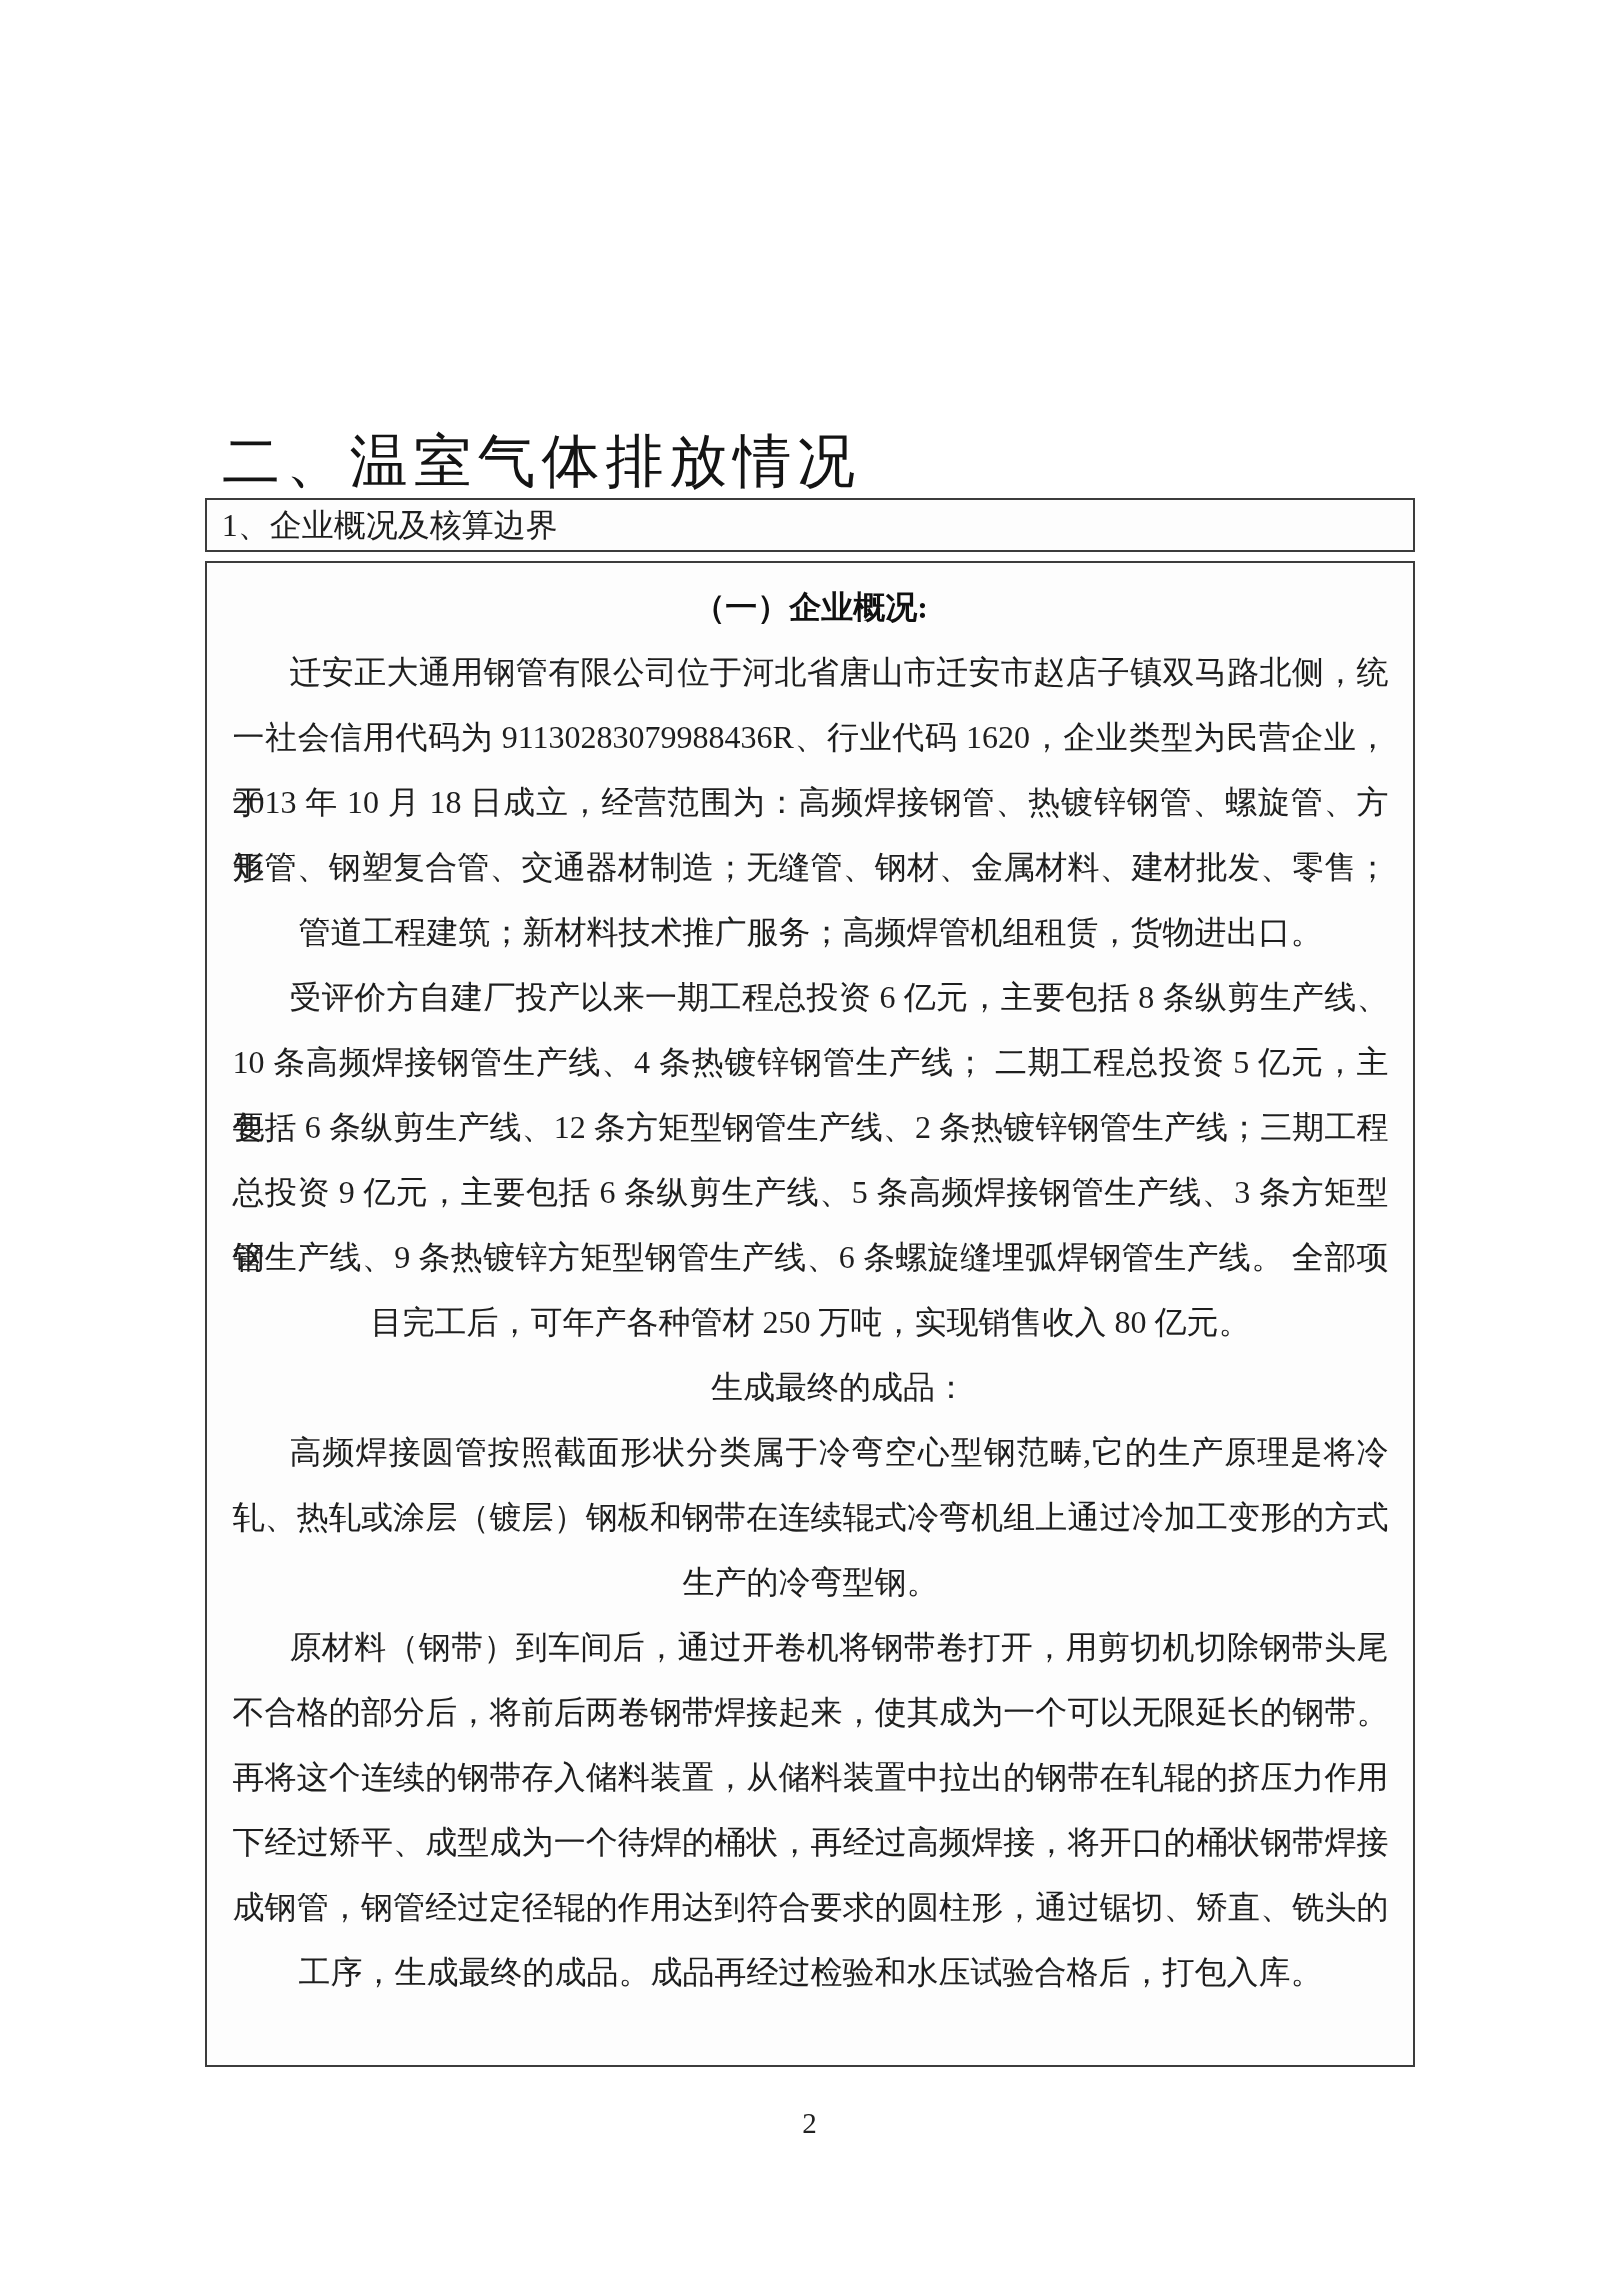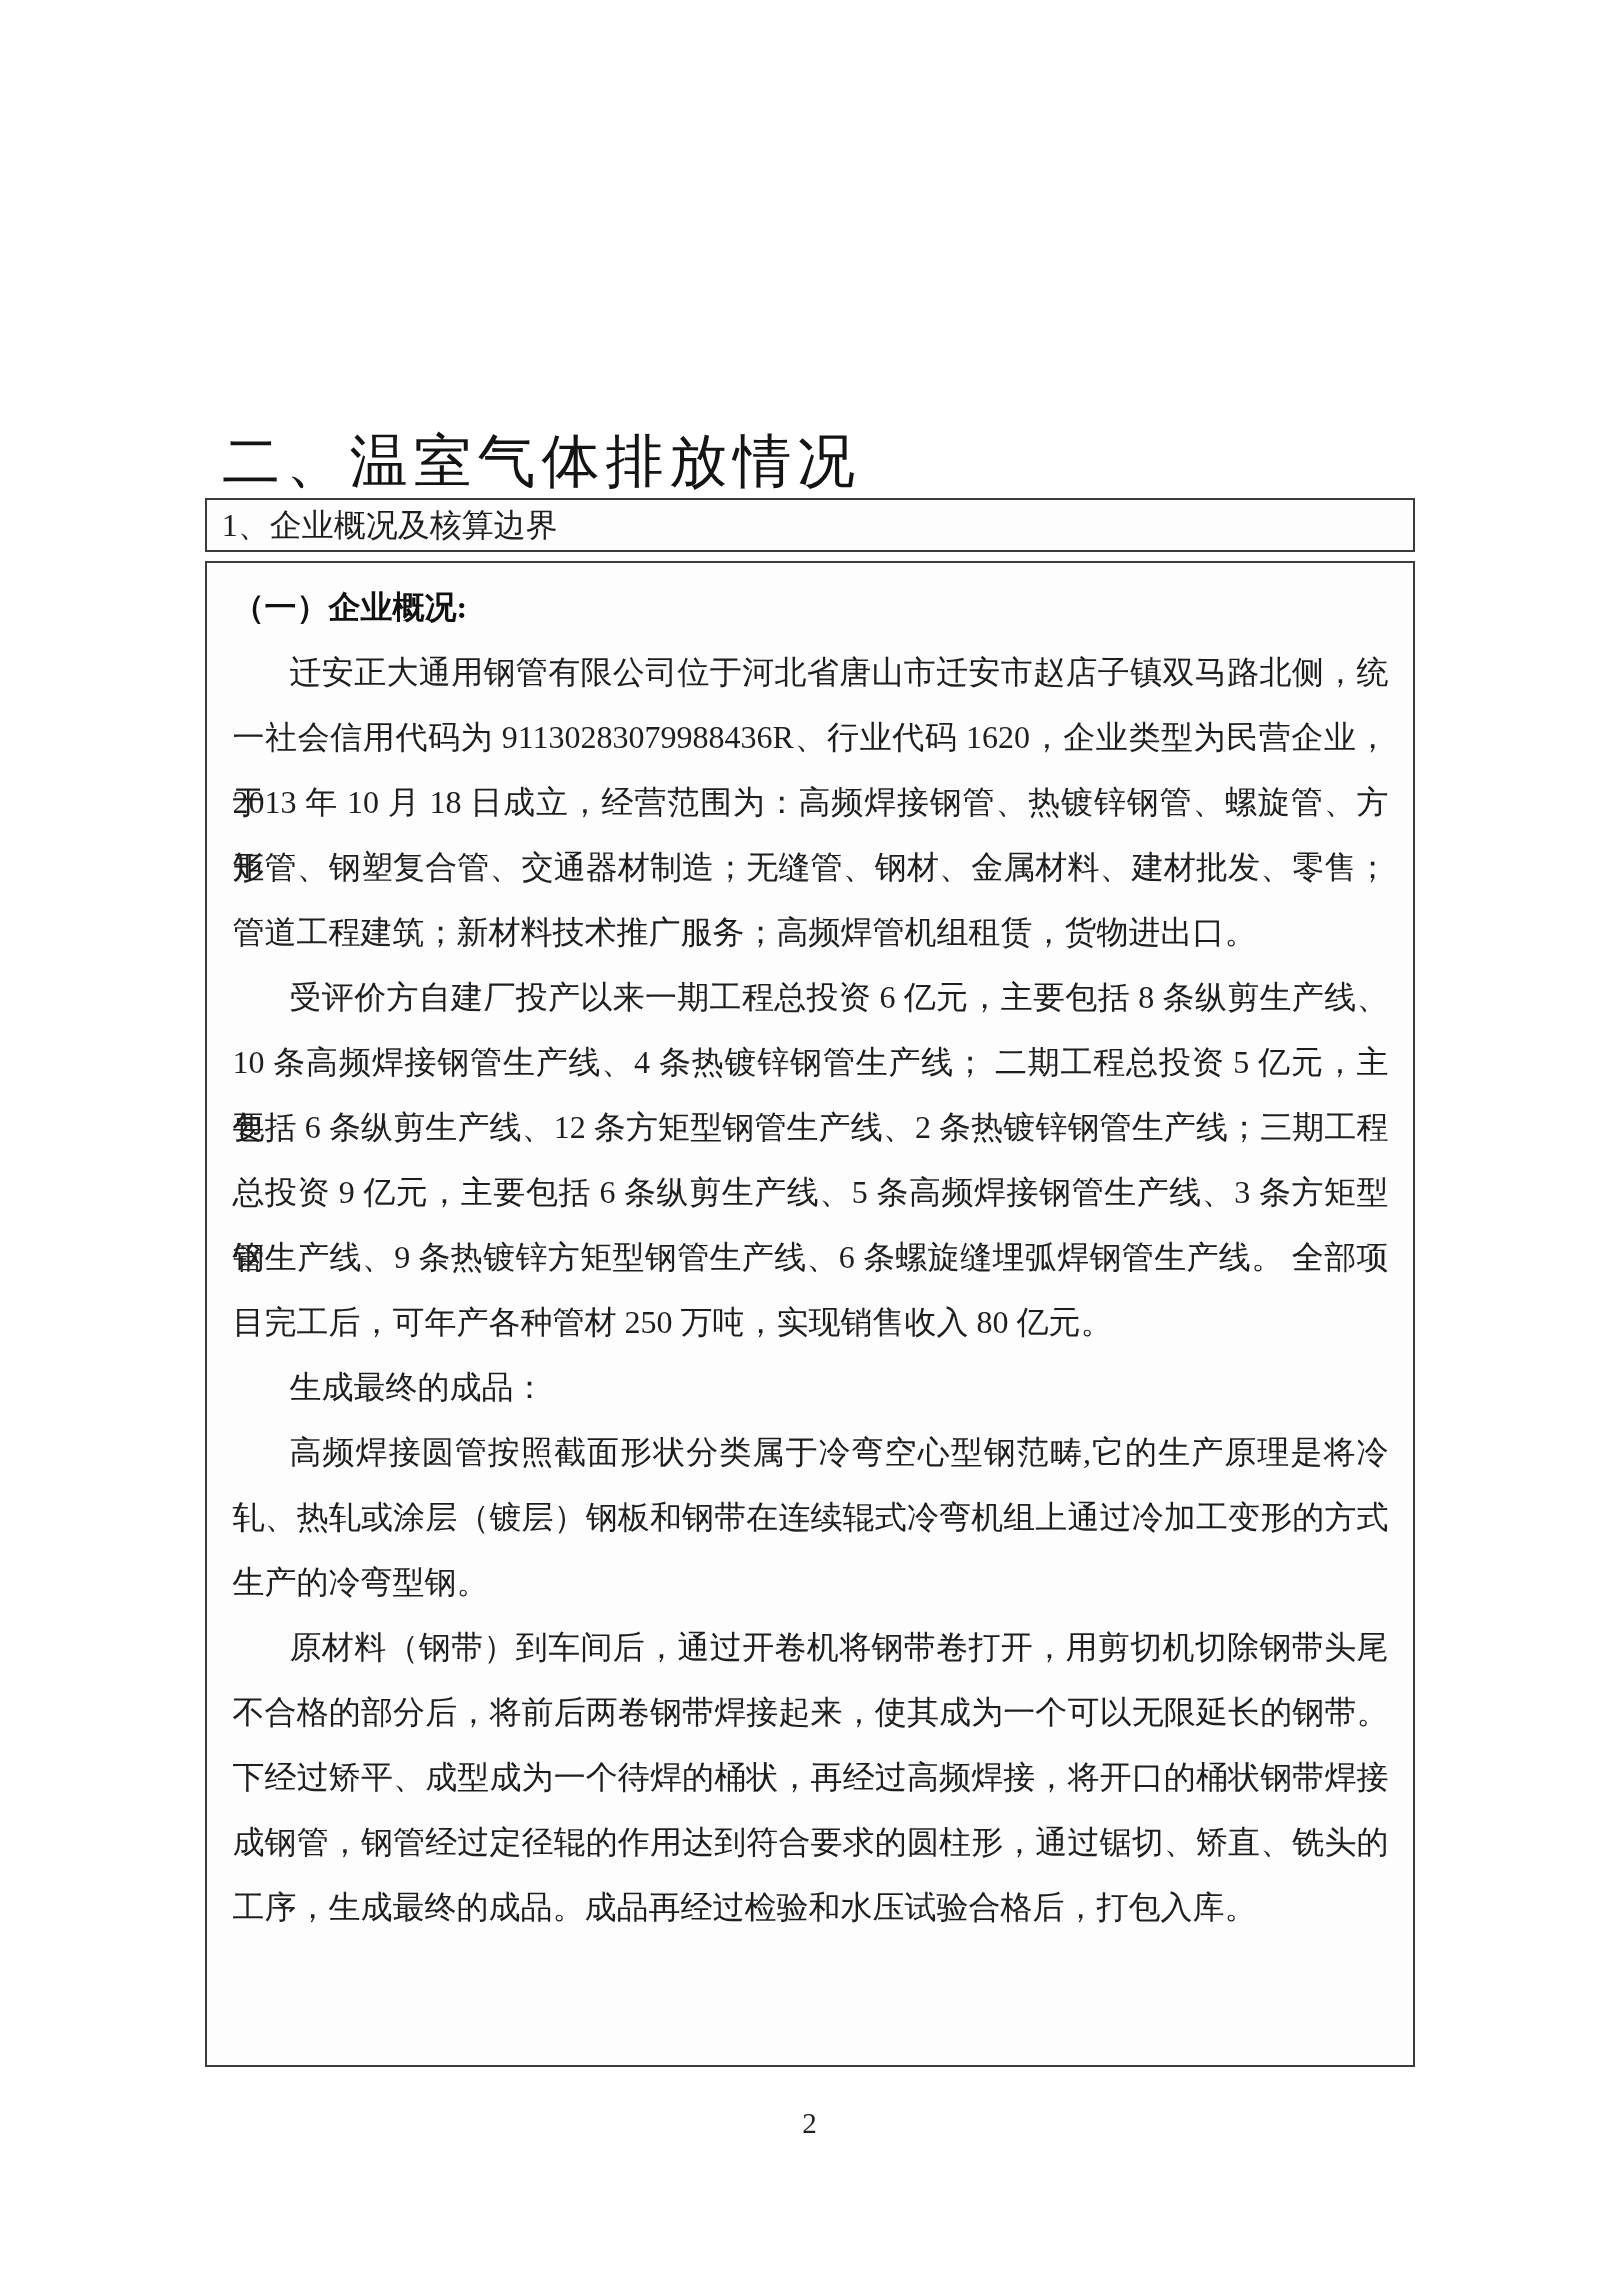--- a/index.html
+++ b/index.html
@@ -47,21 +47,21 @@
     height: 1506px;
     box-sizing: border-box;
     border: 2px solid #3c3c3c;
     background: #fdfdfd;
     padding: 11.8px 24.5px 0 25.5px;
   }
   .ln {
     font-size: 32px;
     line-height: 65px;
     height: 65px;
-    text-align: left;
+    text-align: center;
     white-space: nowrap;
     color: #1e1e1e;
   }
   .ln.just {
     white-space: normal;
     text-align: justify;
     text-align-last: justify;
   }
   .ln.ind {
     text-indent: 57px;
@@ -101,19 +101,20 @@
   <div class="ln just">包括 6 条纵剪生产线、12 条方矩型钢管生产线、2 条热镀锌钢管生产线；三期工程</div>
   <div class="ln just">总投资 9 亿元，主要包括 6 条纵剪生产线、5 条高频焊接钢管生产线、3 条方矩型钢</div>
   <div class="ln just">管生产线、9 条热镀锌方矩型钢管生产线、6 条螺旋缝埋弧焊钢管生产线。 全部项</div>
   <div class="ln">目完工后，可年产各种管材 250 万吨，实现销售收入 80 亿元。</div>
   <div class="ln ind">生成最终的成品：</div>
   <div class="ln ind just">高频焊接圆管按照截面形状分类属于冷弯空心型钢范畴,它的生产原理是将冷</div>
   <div class="ln just">轧、热轧或涂层（镀层）钢板和钢带在连续辊式冷弯机组上通过冷加工变形的方式</div>
   <div class="ln">生产的冷弯型钢。</div>
   <div class="ln ind just">原材料（钢带）到车间后，通过开卷机将钢带卷打开，用剪切机切除钢带头尾</div>
   <div class="ln just">不合格的部分后，将前后两卷钢带焊接起来，使其成为一个可以无限延长的钢带。</div>
+  <div class="ln just">再将这个连续的钢带存入储料装置，从储料装置中拉出的钢带在轧辊的挤压力作用</div>
   <div class="ln just">下经过矫平、成型成为一个待焊的桶状，再经过高频焊接，将开口的桶状钢带焊接</div>
   <div class="ln just">成钢管，钢管经过定径辊的作用达到符合要求的圆柱形，通过锯切、矫直、铣头的</div>
   <div class="ln">工序，生成最终的成品。成品再经过检验和水压试验合格后，打包入库。</div>
 </div>
 
 <div class="page-num">2</div>
 
 
 </body></html>

